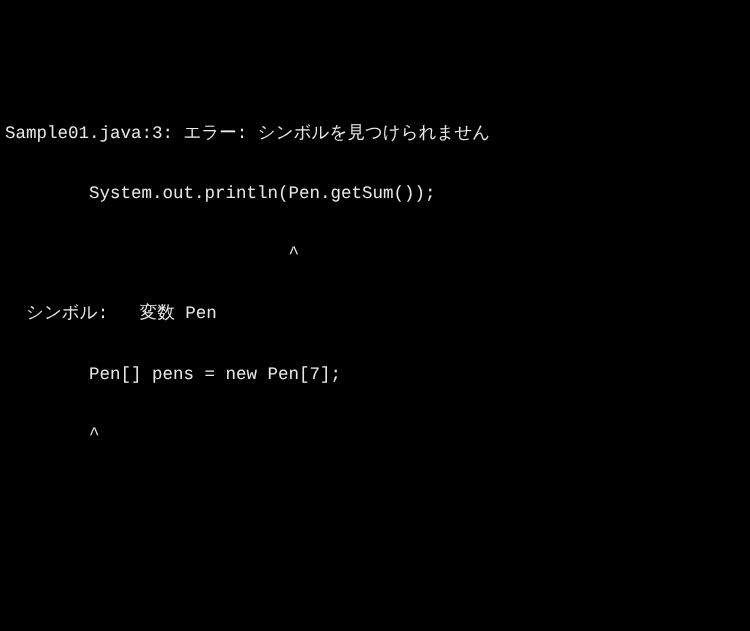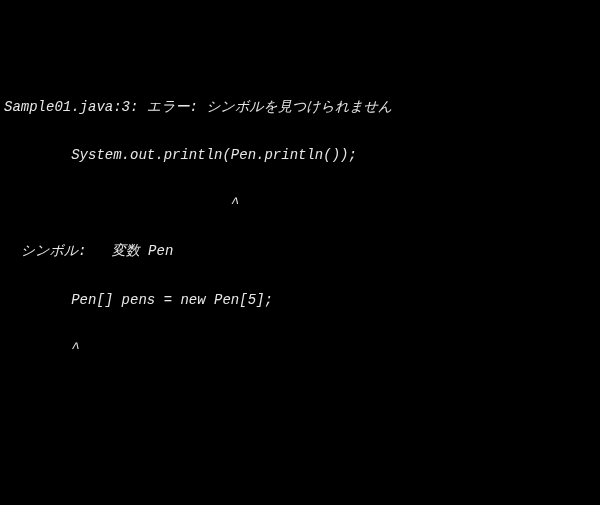--- a/index.html
+++ b/index.html
@@ -9,33 +9,33 @@
       font-family:"MS Gothic","Consolas","Courier New",monospace;
       font-size:14px;
       line-height:1.15;
       width:600px;
       height:505px;
       overflow:hidden;
       white-space:pre;
       padding:2px 4px;
     }
     .term { white-space:pre; }
-    .ln { display:block;font-style:italic; }
+    .ln { display:block; }
   </style>
 </head>
 <body>
 
 
 
 <div class="term">
   <span class="ln">Sample01.java:3: エラー: シンボルを見つけられません</span>
-  <span class="ln">        System.out.println(Pen.println());</span>
+  <span class="ln">        System.out.println(Pen.getSum());</span>
   <span class="ln">                           ^</span>
   <span class="ln">  シンボル:   変数 Pen</span>
-  <span class="ln">        Pen[] pens = new Pen[5];</span>
+  <span class="ln">        Pen[] pens = new Pen[7];</span>
   <span class="ln">        ^</span>
   
   
   
   
   
   
   
   
   

